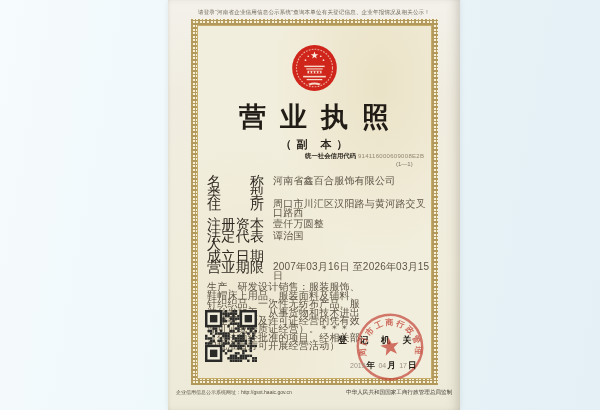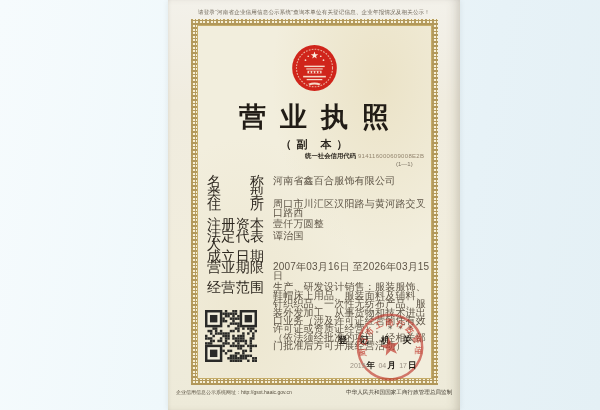--- a/index.html
+++ b/index.html
@@ -130,21 +130,20 @@
         <span class="fvalue">谭治国</span>
       </div>
       <div class="row">
         <span class="flabel">成立日期</span>
       </div>
       <div class="row">
         <span class="flabel">营业期限</span>
         <span class="fvalue">2007年03月16日 至2026年03月15日</span>
       </div>
       <div class="row">
-        <span class="flabel">经营范围</span>
         <span class="fvalue">生产、研发设计销售：服装服饰、鞋帽床上用品、服装面料及辅料、针织织品、一次性无纺布产品、服装外发加工、从事货物和技术进出口业务（涉及许可证经营的凭有效许可证或资质证经营）。＊＊＊（依法须经批准的项目，经相关部门批准后方可开展经营活动）</span>
       </div>
     </div>
 
   <div class="qr">
     <svg viewBox="0 0 52.5 52.5" width="52" height="52">
         <rect x="20" y="0" width="2.5" height="2.5" fill="#2a2a28"></rect>
         <rect x="27.5" y="0" width="2.5" height="2.5" fill="#2a2a28"></rect>
         <rect x="30" y="0" width="2.5" height="2.5" fill="#2a2a28"></rect>
         <rect x="17.5" y="2.5" width="2.5" height="2.5" fill="#2a2a28"></rect>

